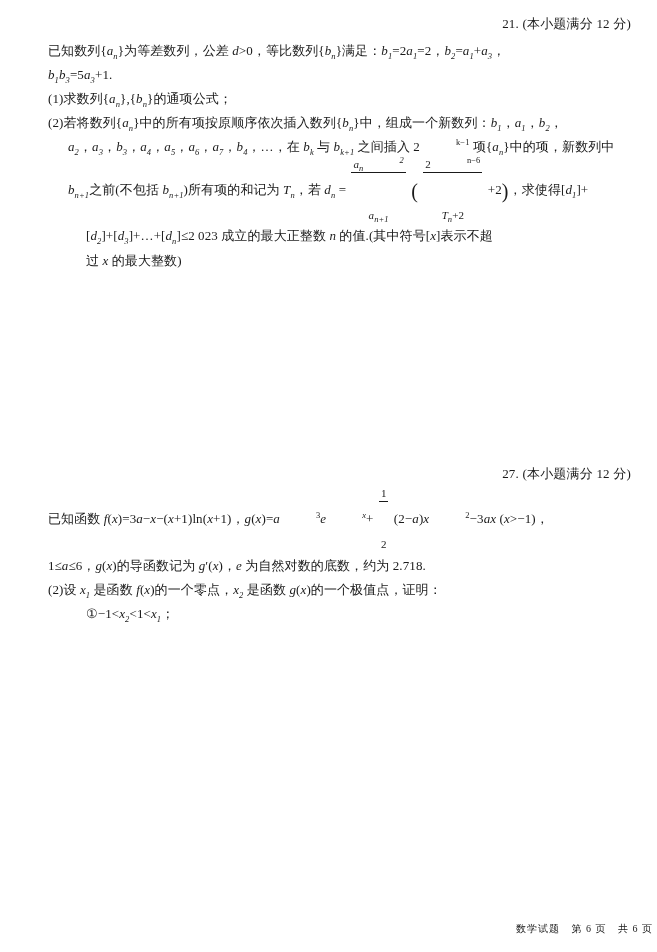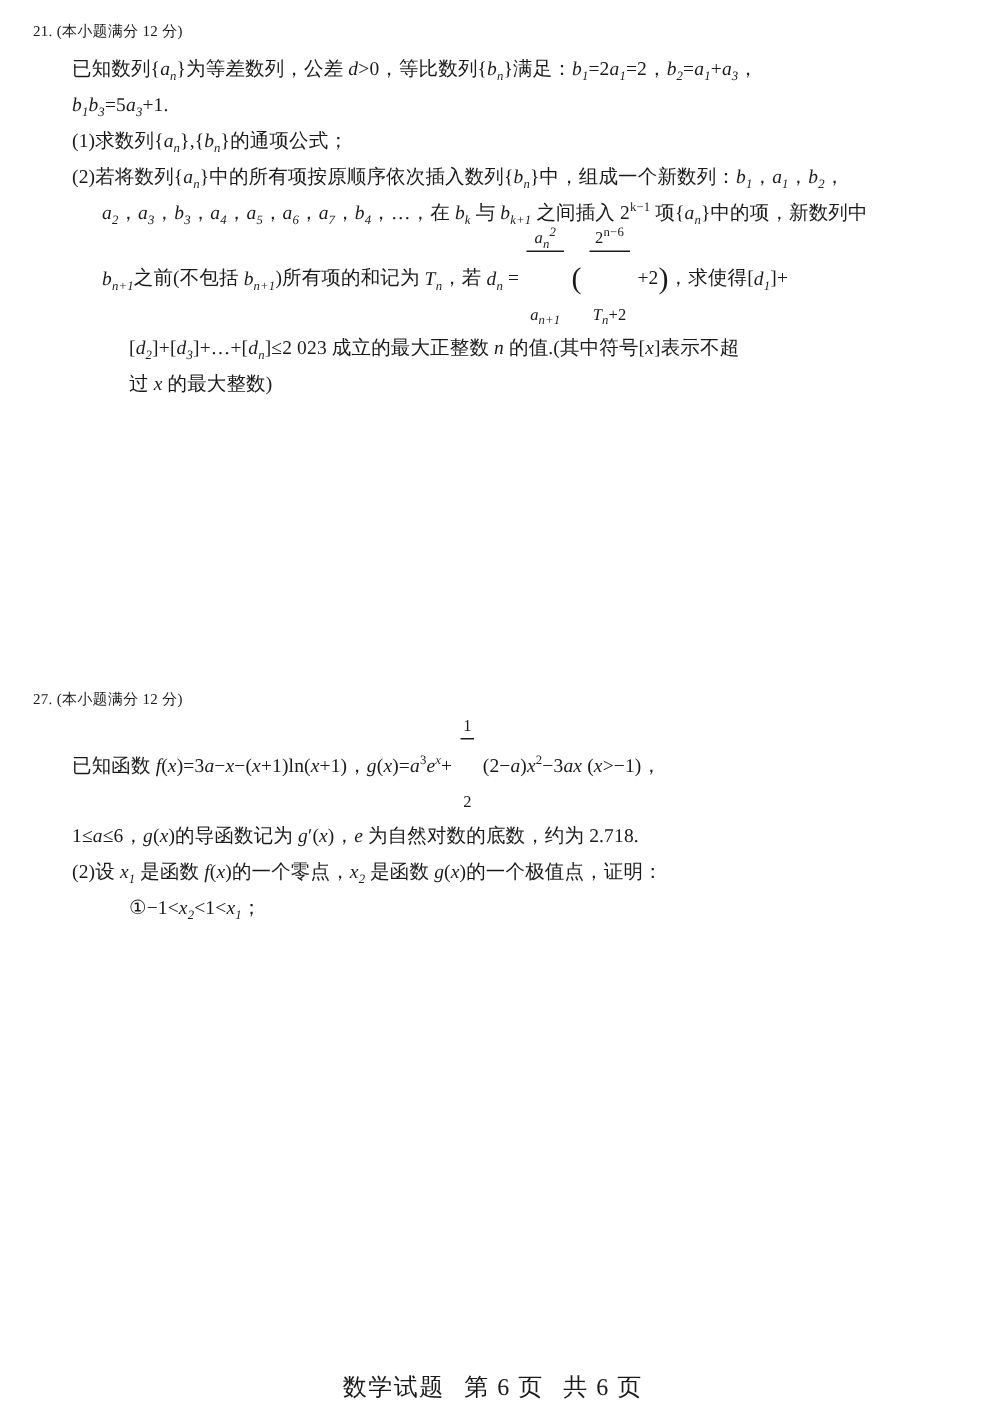--- a/index.html
+++ b/index.html
@@ -19,24 +19,25 @@
     position: relative;
     width: 657px;
     height: 952px;
     box-sizing: border-box;
     padding: 14px 26px 0 22px;
   }
   .problem {
     margin-bottom: 0;
   }
   .prob-head {
-    font-size: 10px;
+    font-size: 13px;
     line-height: 1.5;
     margin-bottom: 6px;
     letter-spacing: 0.2px;
+    text-align: right;
   }
   .body-block {
     padding-left: 26px;
   }
   .line {
     font-size: 13px;
     line-height: 1.62;
     margin: 0 0 3px 0;
     letter-spacing: 0.1px;
     white-space: nowrap;
@@ -68,20 +69,21 @@
   }
   .frac .den {
     display: block;
     padding: 1px 2px 0 2px;
     margin-top: 36px;
   }
   sup.sp {
     font-size: 8.5px;
     vertical-align: super;
     line-height: 0;
+    margin-left: 36px;
   }
   sub.sb {
     font-size: 8.5px;
     vertical-align: sub;
     line-height: 0;
   }
   .paren-big {
     font-size: 20px;
     vertical-align: middle;
     position: relative;
@@ -89,22 +91,22 @@
     font-family: "Liberation Serif", serif;
   }
   .gap-big { height: 190px; }
   .gap-tail { height: 150px; }
 
   .footer {
     position: absolute;
     left: 0;
     right: 0;
     bottom: 16px;
-    text-align: center;
-    font-size: 16px;
+    text-align: right;
+    font-size: 10px;
     letter-spacing: 1px;
   }
   .footer .seg { margin: 0 4px; }
 </style>
 </head>
 <body>
 
 <div class="page">
 
   <div class="problem">

